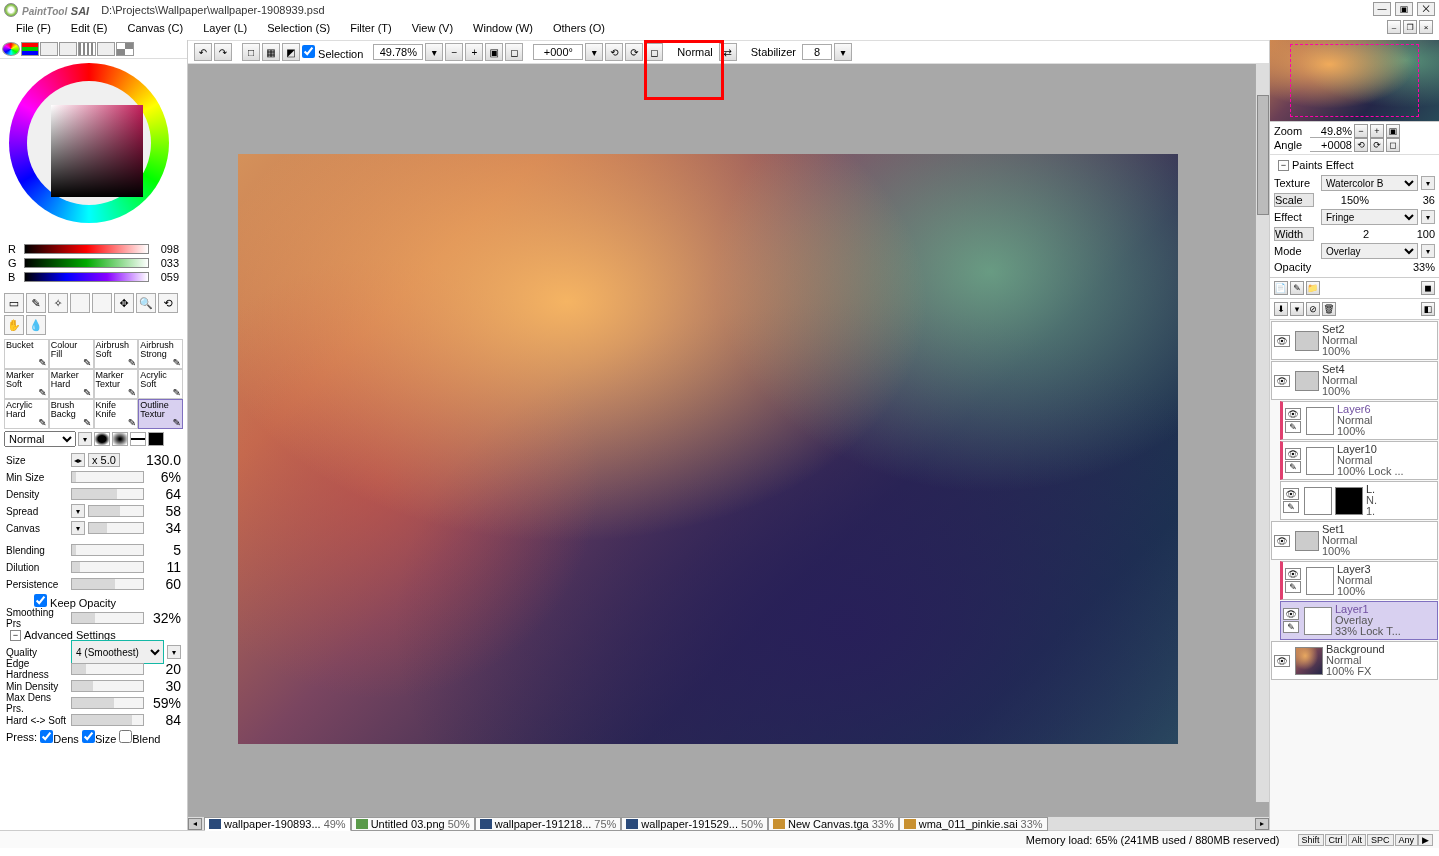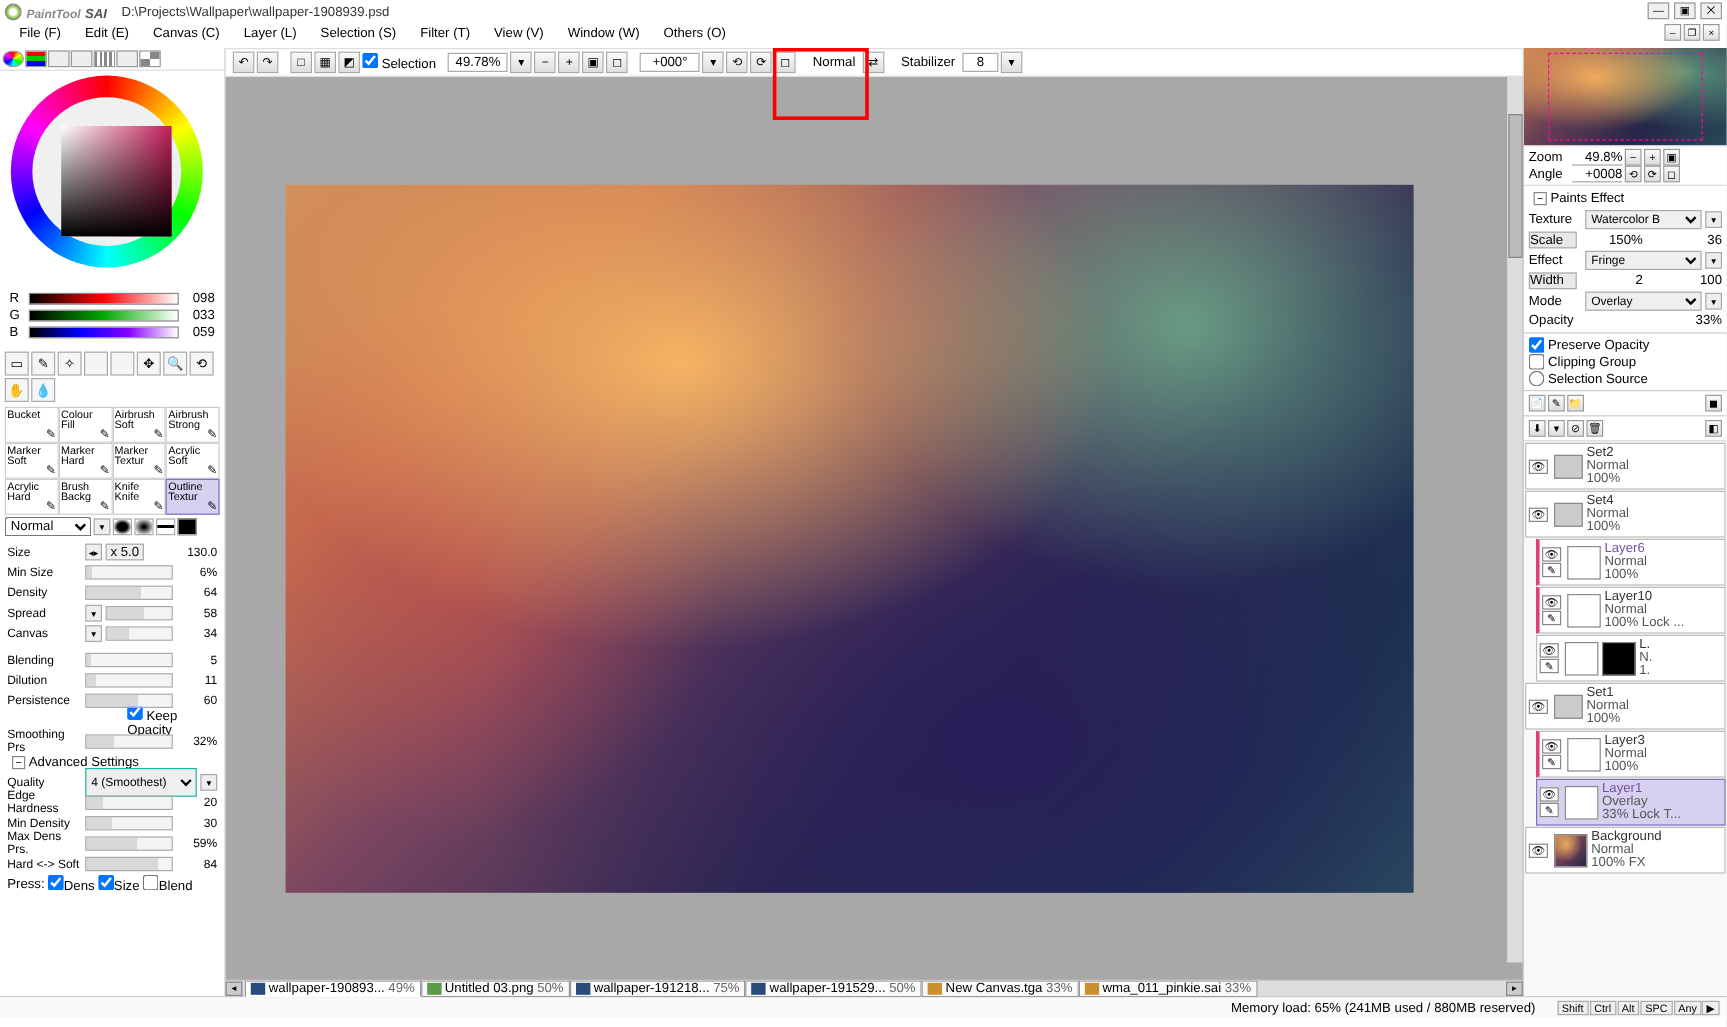--- a/index.html
+++ b/index.html
@@ -42,21 +42,21 @@
 .swatches { position: absolute; right: 6px; top: 310px; }
 .swatch { width: 30px; height: 22px; border: 1px solid #888; margin: 2px 0; }
 .tool-grid { display: grid; grid-template-columns: repeat(4, 1fr); gap: 0; padding: 0 4px; }
 .tool-cell { height: 30px; border: 1px solid #ccc; font-size: 9px; line-height: 9px; padding: 1px; cursor: pointer; background: #fff; position: relative; overflow: hidden; }
 .tool-cell.sel { background: #d8d0f0; border: 1px solid #8070c0; }
 .brush-tip { width: 16px; height: 14px; border: 1px solid #aaa; background: radial-gradient(circle, #000 20%, #fff 70%); display: inline-block; }
 .props { padding: 2px 6px; }
 .prop-row { display: flex; align-items: center; gap: 3px; margin: 1px 0; height: 16px; }
 .prop-row .plbl { width: 62px; font-size: 10px; }
 .prop-row .pslider { flex: 1; height: 12px; background: linear-gradient(to right, #d8d8d8 var(--pct,50%), #f4f4f4 var(--pct,50%)); border: 1px solid #aaa; position: relative; }
-.prop-row .pval { width: 34px; text-align: right; font-size: 10px; }
+.prop-row .pval { width: 34px; text-align: right; font-size: 14px; }
 .prop-row select, .prop-row input[type=text] { flex: 1; height: 24px; border: 1px solid #14b8a6; font-size: 10px; }
 .dd { width: 14px; height: 14px; border: 1px solid #aaa; background: #eee; display: inline-flex; align-items:center; justify-content:center; font-size:8px; }
 .section-hdr { display: flex; align-items: center; gap: 3px; padding: 2px 4px; font-size: 10px; }
 .section-hdr .toggle { width: 11px; height: 11px; border: 1px solid #888; display: flex; align-items: center; justify-content: center; font-size: 9px; line-height: 9px; }
 .canvas-area { flex: 1; background: #a8a8a8; position: relative; display: flex; flex-direction: column; }
 .canvas-viewport { flex: 1; position: relative; overflow: hidden; }
 .canvas-img { position: absolute; top: 90px; left: 50px; width: 940px; height: 590px; 
   background: 
     radial-gradient(ellipse 600px 400px at 35% 25%, rgba(255,190,100,0.9), transparent 60%),
     radial-gradient(ellipse 500px 400px at 80% 20%, rgba(120,200,150,0.7), transparent 55%),
@@ -266,21 +266,21 @@
           <span class="plbl">Dilution</span>
           <div class="pslider" style="--pct:11%;"></div>
           <span class="pval">11</span>
         </div>
       <div class="prop-row">
           <span class="plbl">Persistence</span>
           <div class="pslider" style="--pct:60%;"></div>
           <span class="pval">60</span>
         </div>
       <div class="prop-row">
-          <label style="margin-left:100px;"><input type="checkbox" checked="" style=""> <span>Keep Opacity</span></label>
+          <label style="margin-left:28px;"><input type="checkbox" checked="" style=""> <span>Keep Opacity</span></label>
         </div>
       <div class="prop-row">
           <span class="plbl">Smoothing Prs</span>
           <div class="pslider" style="--pct:32%;"></div>
           <span class="pval">32%</span>
         </div>
       <div class="section-hdr">
           <span class="toggle">−</span>
           <span>Advanced Settings</span>
         </div>
@@ -443,34 +443,20 @@
           <span class="pelbl">Mode</span>
           <select><option>Overlay</option></select>
           <div class="dd">▾</div>
         </div>
       <div class="pe-row">
           <span class="pelbl">Opacity</span>
           <div class="pslider" style="flex:1; --pct:33%;"></div>
           <span class="peval">33%</span>
         </div>
     </div>
-    <div class="layer-opts">
-      <label>
-          <input type="checkbox" checked="" style="">
-          <span>Preserve Opacity</span>
-        </label>
-      <label>
-          <input type="checkbox" style="">
-          <span>Clipping Group</span>
-        </label>
-      <label>
-          <input type="radio" style="">
-          <span>Selection Source</span>
-        </label>
-    </div>
     <div class="layer-btns">
       <div class="mini-btn">📄</div>
       <div class="mini-btn">✎</div>
       <div class="mini-btn">📁</div>
       <div style="flex:1;"></div>
       <div class="mini-btn">◼</div>
     </div>
     <div class="layer-btns" style="border-bottom:1px solid #ccc;">
       <div class="mini-btn">⬇</div>
       <div class="mini-btn">▾</div>

